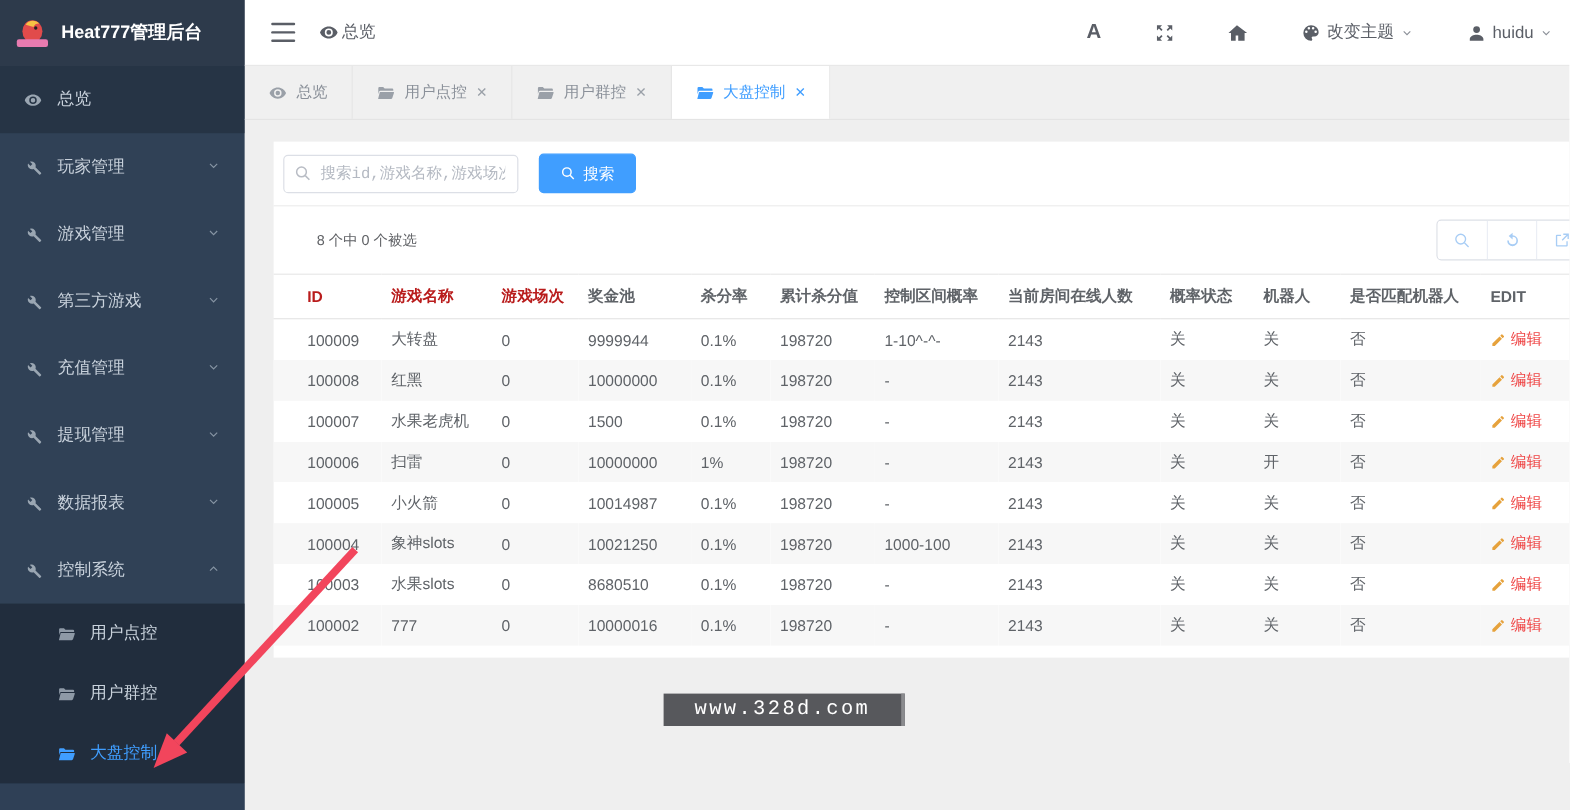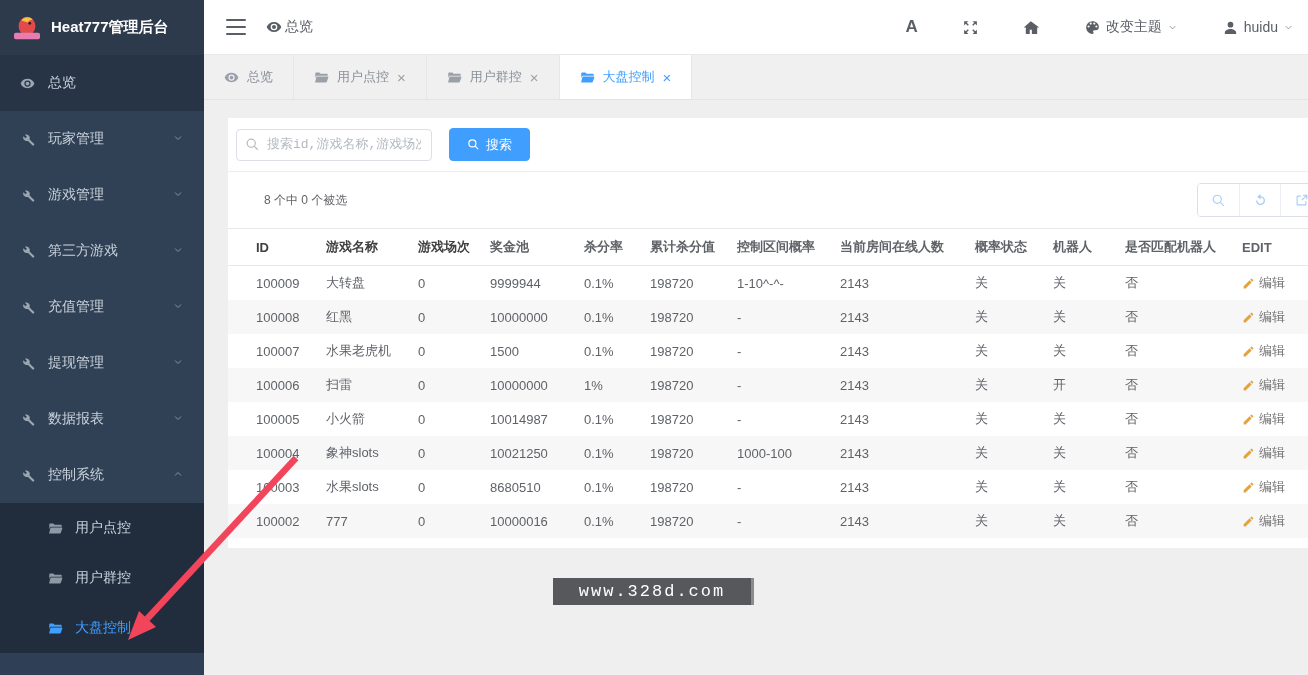--- a/index.html
+++ b/index.html
@@ -60,27 +60,27 @@
   .btn-group { margin-left:auto; margin-right:-14px; display:flex; border:1px solid #dcdfe6; border-radius:4px; overflow:hidden; background:#fff; }
   .btn-group button { width:41px; height:32px; background:#fff; border:none; border-left:1px solid #ebeef5; display:flex; align-items:center; justify-content:center; cursor:pointer; }
   .btn-group button:first-child { border-left:none; }
   .btn-group svg { width:15px; height:15px; stroke:#a8cdf5; stroke-width:1.8; fill:none; }
   .btn-group svg.filled { fill:#a8cdf5; stroke:none; }
 
   
   table { width:100%; border-collapse:collapse; font-size:13px; color:#5f6368; table-layout:fixed; }
   thead th { text-align:left; font-weight:bold; color:#5f6368; padding:9px 8px; border-top:1px solid #e8e8e8; border-bottom:1px solid #e8e8e8; white-space:nowrap; overflow:hidden; }
   thead th:first-child { padding-left:28px; }
-  thead th.sortable { color:#404040; cursor:pointer; }
+  thead th.sortable { color:#b91c1c; cursor:pointer; }
   tbody td { padding:8px 8px; white-space:nowrap; overflow:hidden; }
   tbody td:first-child { padding-left:28px; }
   tbody tr:nth-child(even) { background:#f7f7f7; }
   .edit-cell { display:flex; align-items:center; gap:4px; }
   .edit-cell svg { width:13px; height:13px; fill:#e6a23c; flex-shrink:0; }
-  .edit-link { color:#737373; text-decoration:none; cursor:pointer; }
+  .edit-link { color:#ef4444; text-decoration:none; cursor:pointer; }
 
   
   .overlay { position:absolute; left:0; top:0; width:1308px; height:675px; pointer-events:none; z-index:40; }
   .watermark { position:absolute; left:553px; top:578px; width:201px; height:27px; background:#57585c; border-right:3px solid #8a8b8e; color:#fff; font-family:"Liberation Mono", monospace; font-size:17px; display:flex; align-items:center; justify-content:center; letter-spacing:2px; z-index:30; }
 </style>
 </head>
 <body>
 
 <div class="layout">
 

